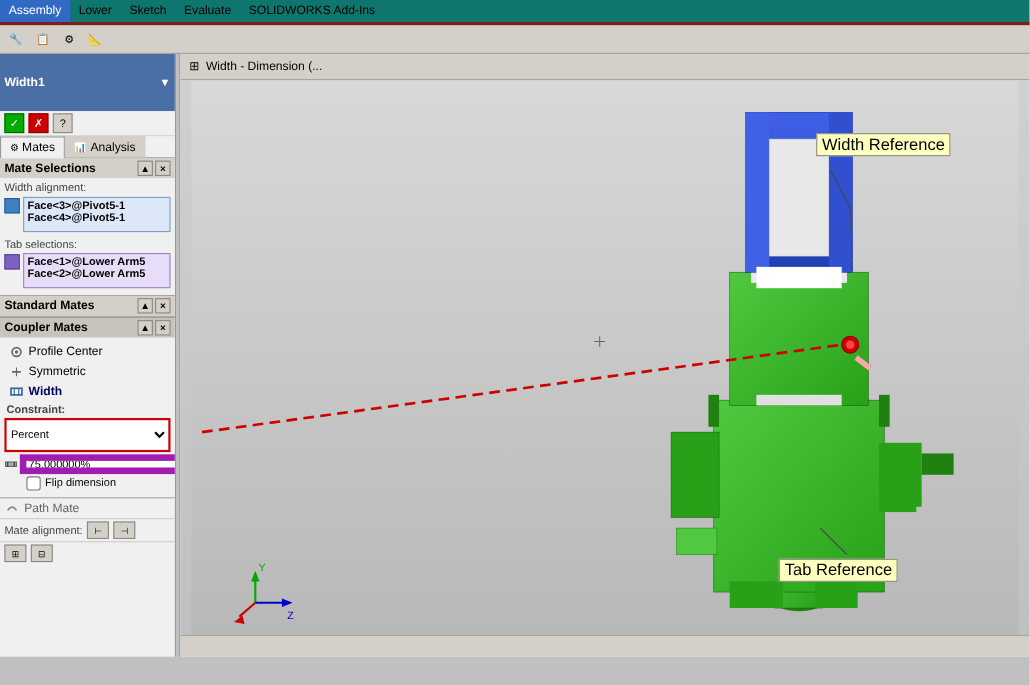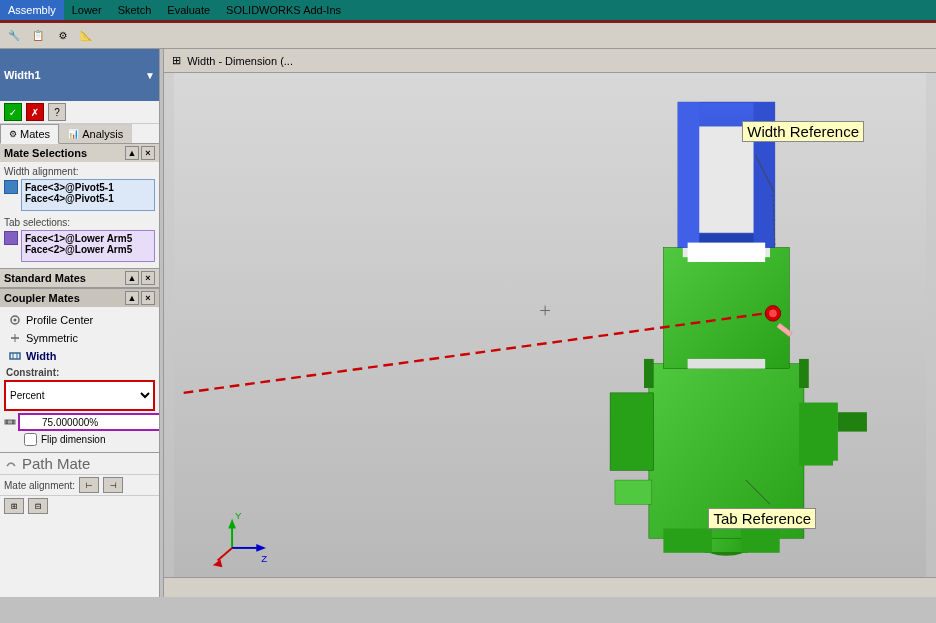--- a/index.html
+++ b/index.html
@@ -203,24 +203,23 @@
       margin: 2px 0;
     }
     .value-icon {
       width: 14px; height: 14px;
       display: flex; align-items: center; justify-content: center;
       font-size: 9px;
     }
     .value-input-wrap {
       flex: 1;
       display: flex;
-      border: 2px solid #a21caf;
+      border: 6px solid #a21caf;
       background: white;
       height: 18px;
-      padding-left: 20px;
     }
     .value-input {
       flex: 1;
       border: none;
       background: transparent;
       font-size: 10px;
       padding: 0 2px;
       outline: none;
     }
     .spin-btns {
@@ -244,21 +243,21 @@
       gap: 4px;
       margin: 2px 20px;
       font-size: 10px;
     }
 
     .path-mate-item {
       display: flex;
       align-items: center;
       gap: 4px;
       padding: 2px 4px;
-      font-size: 15px;
+      font-size: 11px;
       color: #666;
       cursor: pointer;
     }
 
     .numeric-item {
       display: flex;
       align-items: center;
       gap: 4px;
       padding: 1px 4px;
       font-size: 10px;

